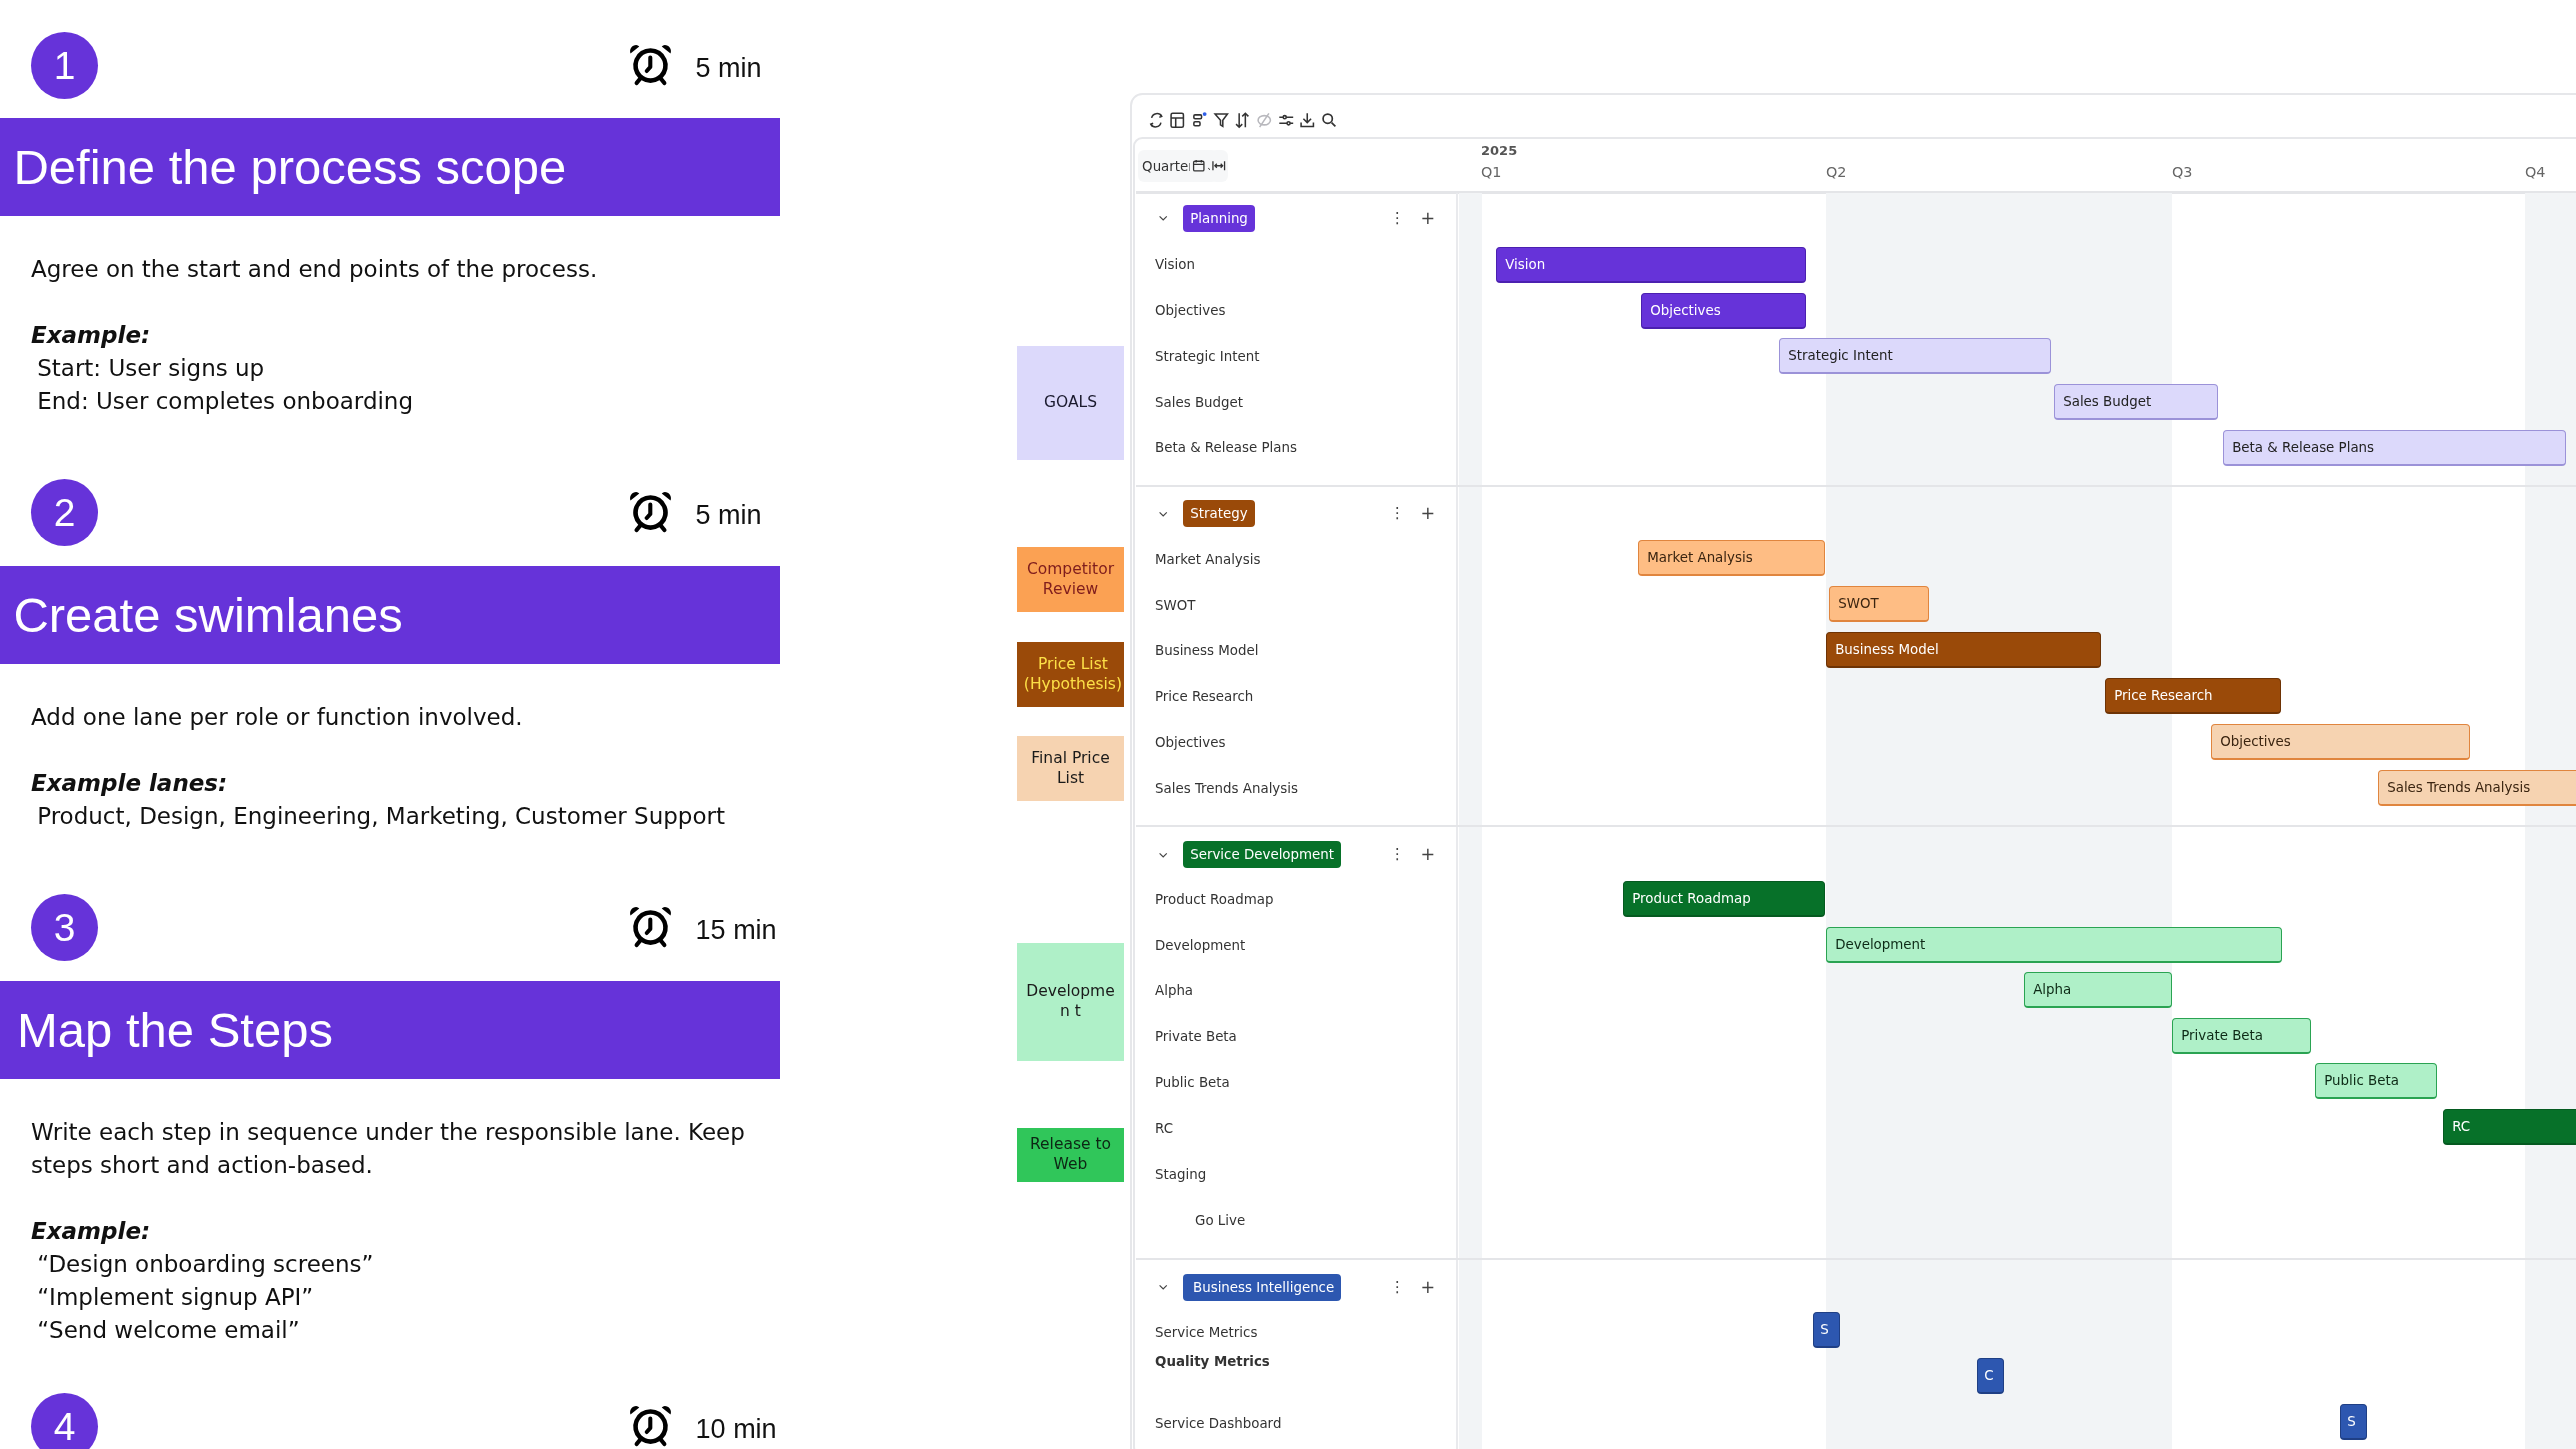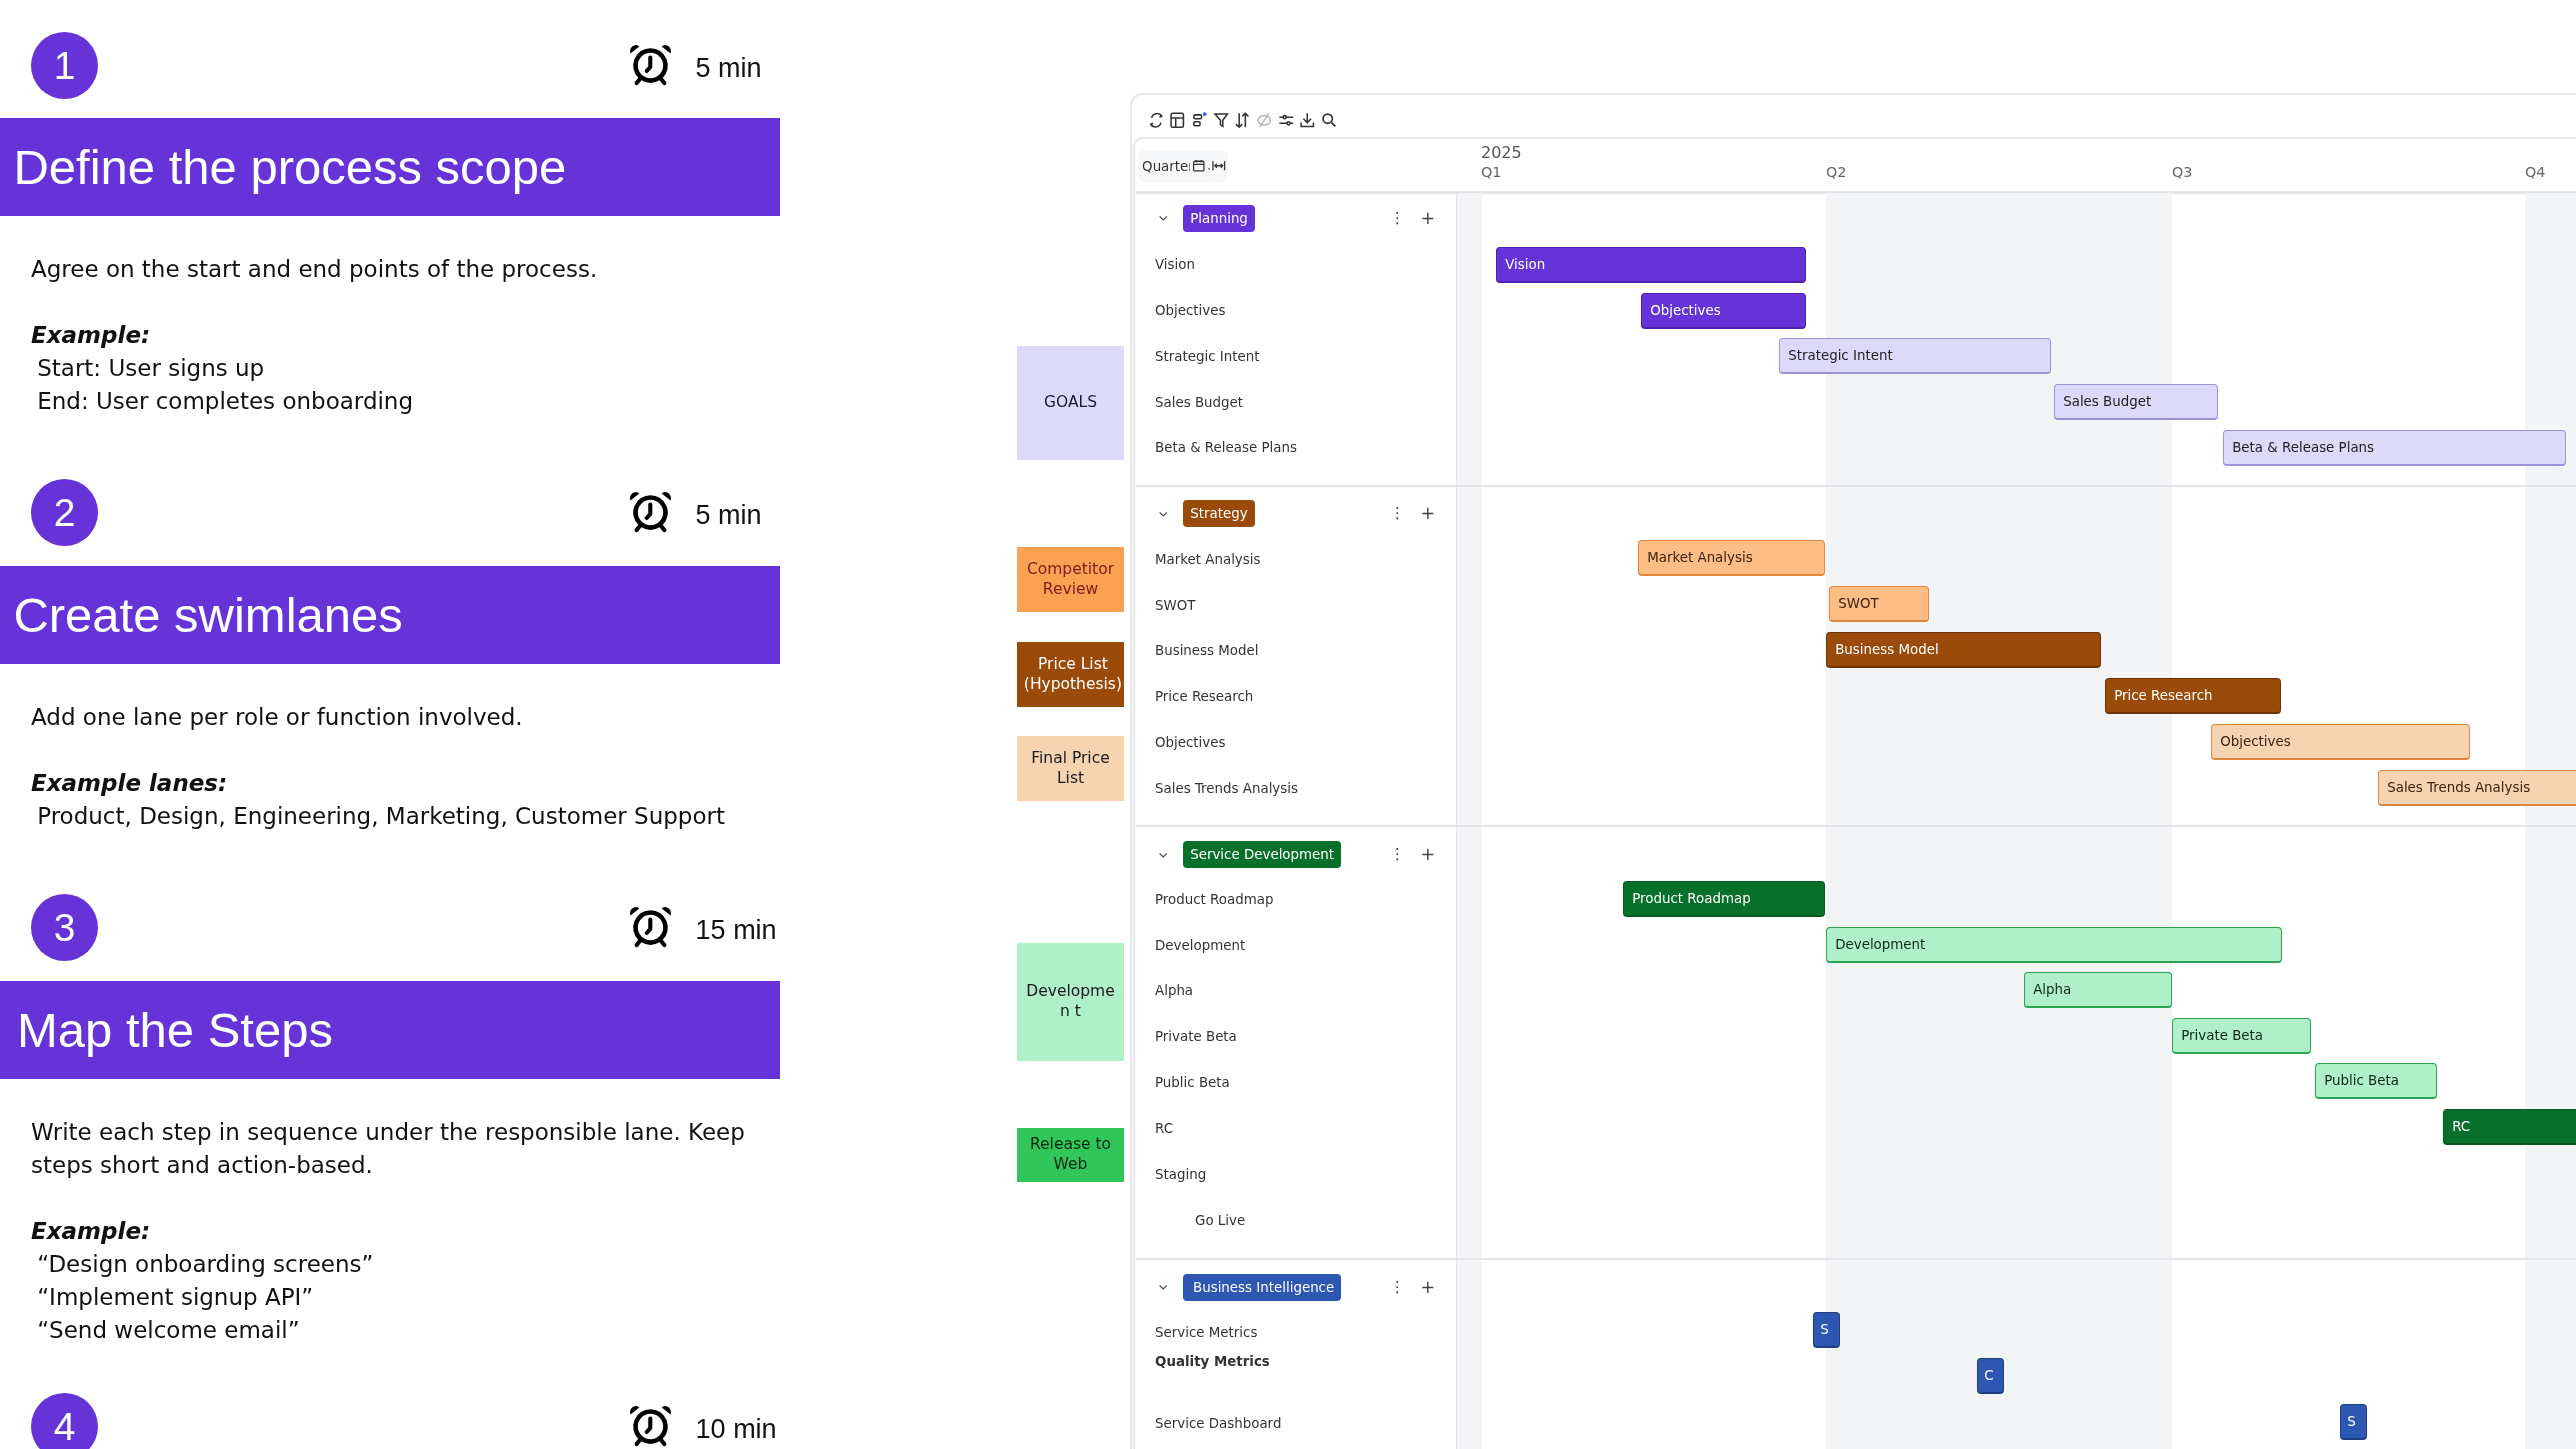--- a/index.html
+++ b/index.html
@@ -14,21 +14,21 @@
   .step-body .ex{padding-left:6.2px;}
   
   .note{position:absolute;left:1017px;width:107px;display:flex;align-items:center;justify-content:center;text-align:center;font-family:"DejaVu Sans",sans-serif;font-size:15.5px;line-height:19.6px;padding:0 5.2px;box-sizing:border-box;}
   
   .frame{position:absolute;left:1130px;top:93px;width:1675px;height:1370px;border:2.1px solid #e6e7ea;border-radius:12.4px;background:#fff;box-sizing:border-box;}
   .toolbar-icon{position:absolute;top:109px;width:23px;height:23px;display:flex;align-items:center;justify-content:center;}
   .toolbar-icon svg{width:18.5px;height:18.5px;}
   .inner{position:absolute;left:1133px;top:137px;width:1668px;height:1319px;border:2.1px solid #e6e7ea;border-radius:9.3px;box-sizing:border-box;}
   .hdr-btn{position:absolute;top:150px;height:32px;background:#f6f7f8;border-radius:6.2px;display:flex;align-items:center;justify-content:center;font-family:"DejaVu Sans",sans-serif;font-size:13.4px;color:#333;}
   .hdr-line{position:absolute;left:1136px;top:191px;width:1664px;height:2.6px;background:#e4e5e8;}
-  .year{position:absolute;left:1481px;top:143px;font-family:"DejaVu Sans",sans-serif;font-size:16px;color:#555;font-weight:normal;}
+  .year{position:absolute;left:1481px;top:143px;font-family:"DejaVu Sans",sans-serif;font-size:13px;color:#555;font-weight:bold;}
   .qlabel{position:absolute;top:164px;font-family:"DejaVu Sans",sans-serif;font-size:14.4px;color:#666;}
   .band{position:absolute;top:193px;height:1257px;background:#f2f4f6;}
   .list-sep{position:absolute;left:1456px;top:193px;width:2.1px;height:1257px;background:#e9eaed;}
   .group-div{position:absolute;left:1136px;width:1664px;height:2.1px;background:#e4e5e8;}
   .group-chev{position:absolute;left:1156px;width:14.4px;height:14.4px;}
   .group-pill{position:absolute;left:1183px;height:27px;border-radius:4.1px;color:#fff;font-family:"DejaVu Sans",sans-serif;font-size:13.4px;display:flex;align-items:center;padding:0 7.2px;box-sizing:border-box;}
   .group-menu{position:absolute;left:1391px;width:12.4px;height:20.6px;display:flex;align-items:center;justify-content:center;font-size:15.5px;color:#444;}
   .group-add{position:absolute;left:1420px;width:15.5px;height:20.6px;display:flex;align-items:center;justify-content:center;font-size:17.5px;color:#444;font-family:"DejaVu Sans",sans-serif;}
   .row-label{position:absolute;left:1155px;font-family:"DejaVu Sans",sans-serif;font-size:13.4px;color:#333;line-height:20.6px;}
   .bar{position:absolute;height:36px;border-radius:4.1px;box-sizing:border-box;font-family:"DejaVu Sans",sans-serif;font-size:13.4px;display:flex;align-items:center;padding-left:8.2px;overflow:hidden;white-space:nowrap;border-bottom-width:2.1px;border-style:solid;border-top-width:1px;border-left-width:1px;border-right-width:1px;}
@@ -90,21 +90,21 @@
   <div class="timer" style="left:626px;top:1401px;">
     <span><svg viewBox="0 0 24 24">
           <path fill="#000" d="M5 2.5a3 3 0 0 0-2.8 4.1l4.3-3.4A3 3 0 0 0 5 2.5zm14 0a3 3 0 0 0-1.5.7l4.3 3.4A3 3 0 0 0 19 2.5zM12 4a8.5 8.5 0 0 0-6 14.5l-1.6 2a1 1 0 1 0 1.6 1.2l1.6-2a8.5 8.5 0 0 0 8.8 0l1.6 2a1 1 0 1 0 1.6-1.2l-1.6-2A8.5 8.5 0 0 0 12 4zm0 2.3a6.2 6.2 0 1 1 0 12.4 6.2 6.2 0 0 1 0-12.4zM11.9 7.6a1 1 0 0 0-1 1v4.2l-1.4 1.6a1 1 0 1 0 1.5 1.3l1.7-1.9a1 1 0 0 0 .2-.7V8.6a1 1 0 0 0-1-1z"></path>
         </svg></span>
     <span>10 min</span>
   </div>
 </div>
 
 <div class="note" style="top:346px;height:114px;background:#dcd9fb;color:#1a1a2e;">GOALS</div>
 <div class="note" style="top:547px;height:65px;background:#fba153;color:#7f1d1d;">Competitor Review</div>
-<div class="note" style="top:642px;height:65px;background:#9a4a09;color:#ffffff;padding-left:10px;">Price List (Hypothesis)</div>
+<div class="note" style="top:642px;height:65px;background:#9a4a09;color:#fde047;padding-left:10px;">Price List (Hypothesis)</div>
 <div class="note" style="top:736px;height:65px;background:#f6d3b1;color:#1a1a1a;">Final Price List</div>
 <div class="note" style="top:943px;height:118px;background:#aff0c8;color:#1a1a1a;word-break:break-all;">Developmen t</div>
 <div class="note" style="top:1128px;height:54px;background:#30c65a;color:#0d2614;">Release to Web</div>
 
 <div class="frame"></div>
 
 <div>
   <div class="toolbar-icon" style="left:1145px;">
       <svg viewBox="0 0 24 24" fill="none" stroke="#333" stroke-width="2">
         <path d="M17 4l2 3-3 1"></path>

